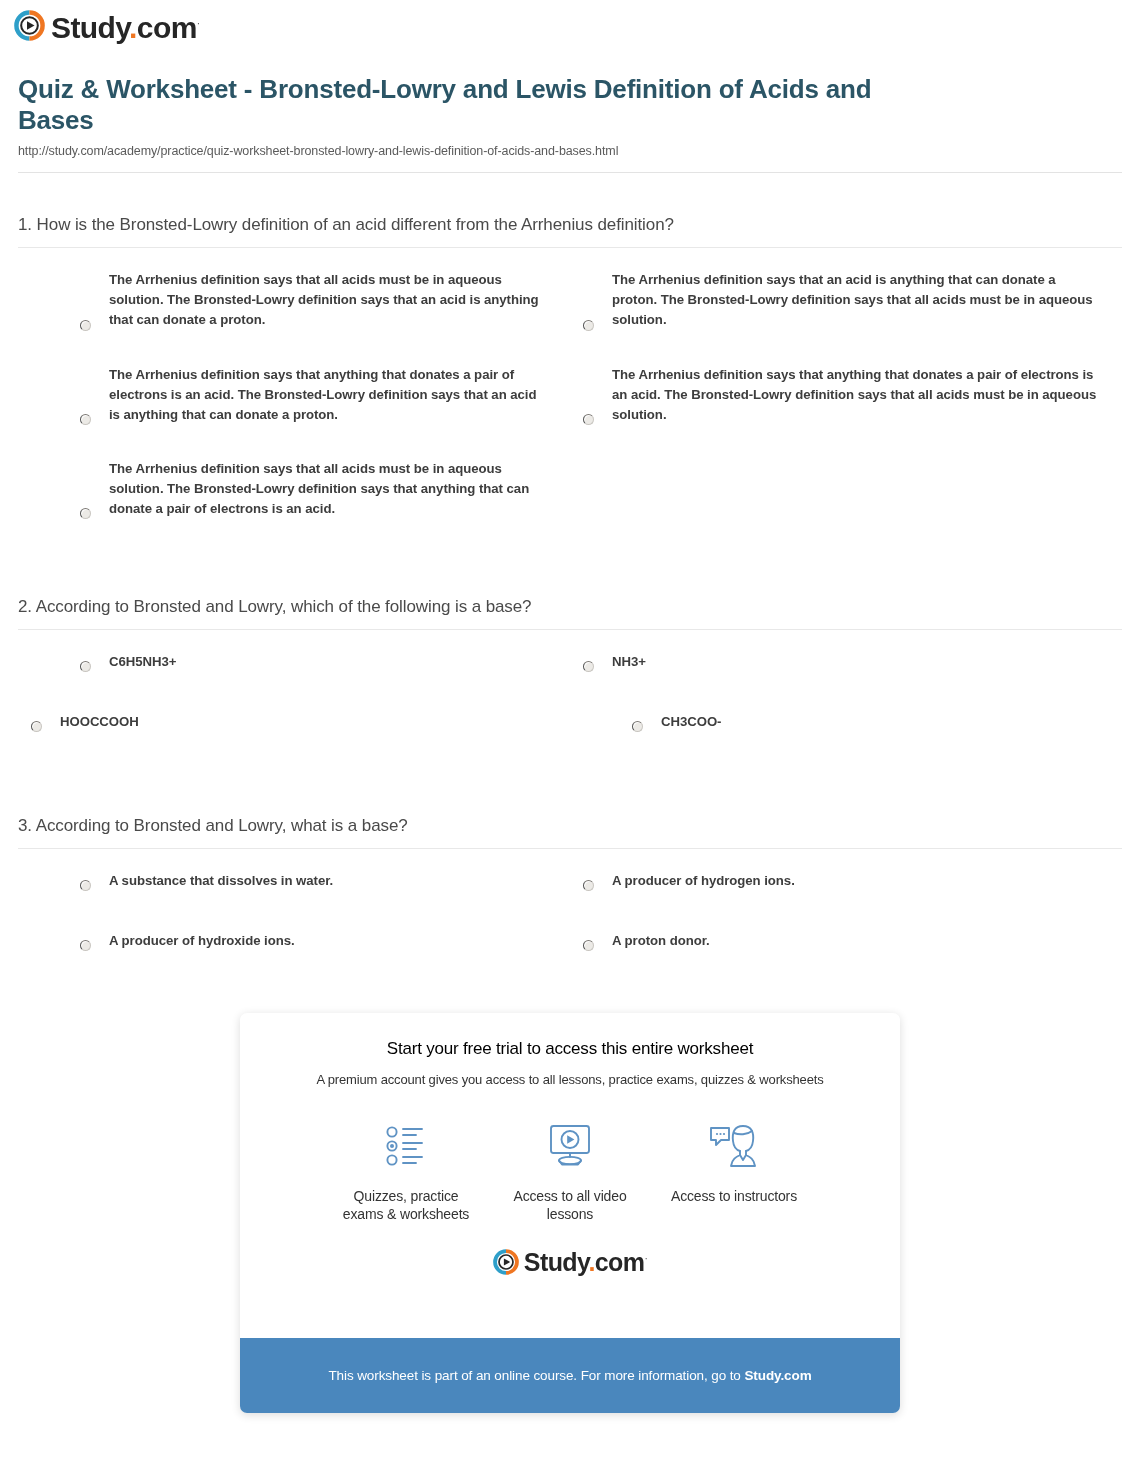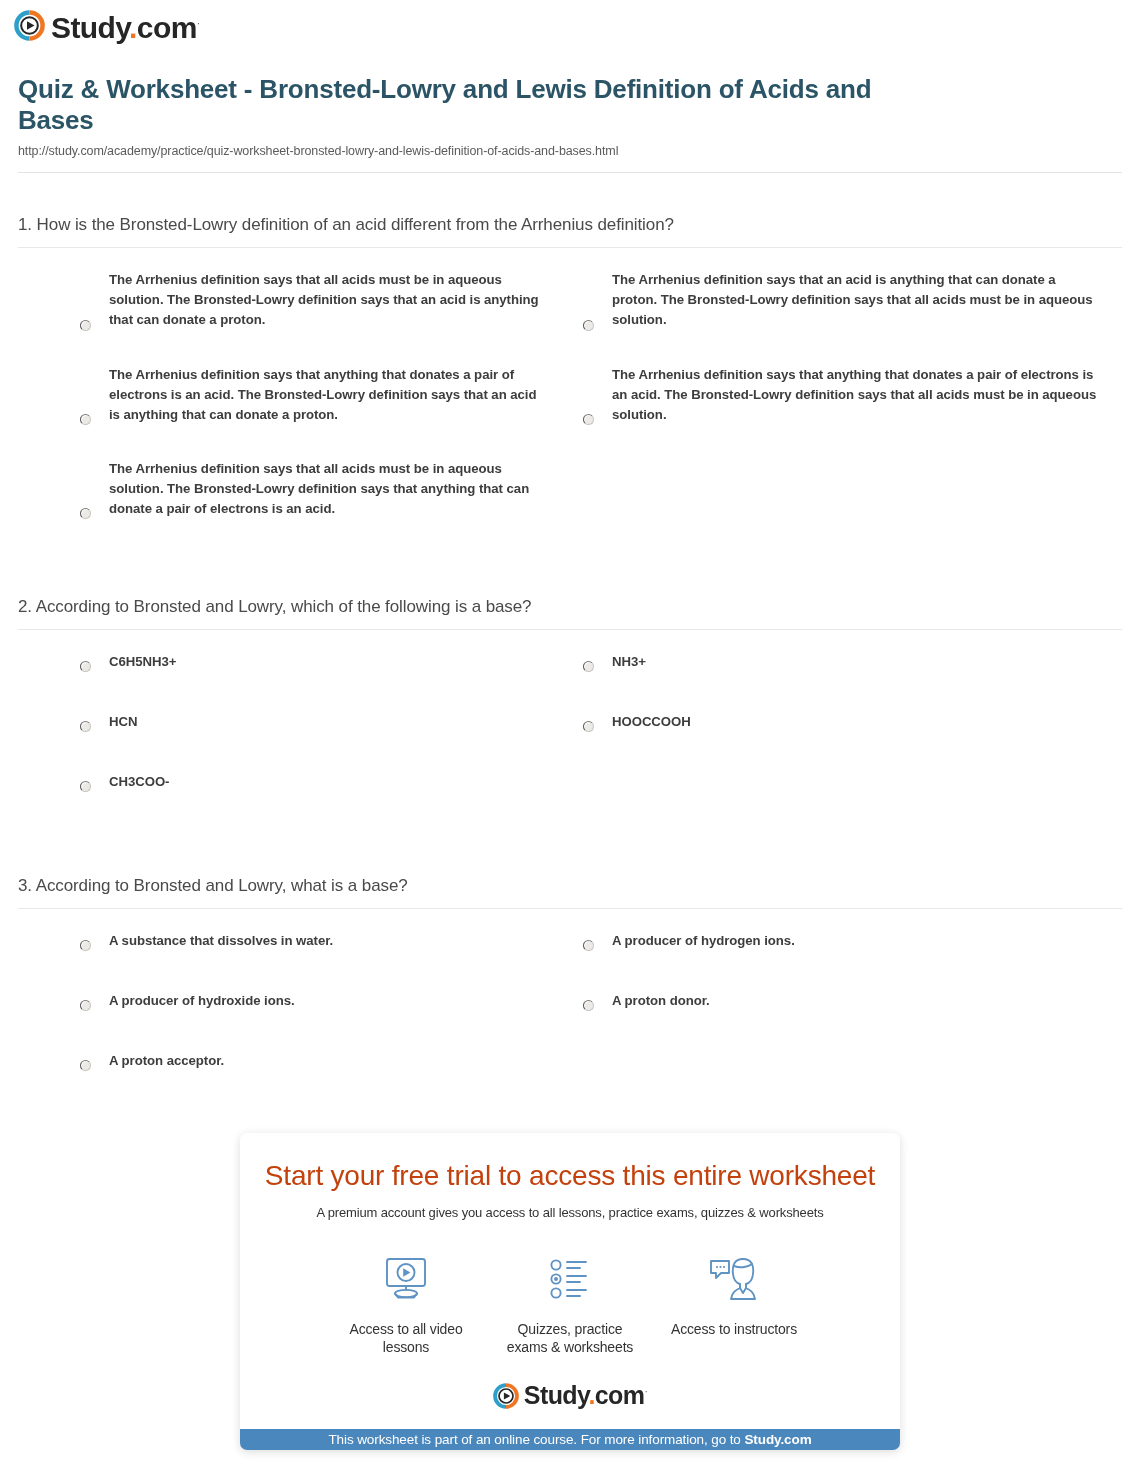--- a/index.html
+++ b/index.html
@@ -133,22 +133,22 @@
   .promo-card {
     width: 660px;
     background: #ffffff;
     border-radius: 7px;
     box-shadow: 0 2px 10px rgba(0,0,0,0.14);
     overflow: hidden;
     padding-top: 26px;
   }
   .promo-headline {
     text-align: center;
-    font-size: 28px;
-    color: #c2410c;
+    font-size: 17px;
+    color: #000000;
     font-weight: 400;
     letter-spacing: -0.2px;
     line-height: 1.2;
   }
   .promo-sub {
     text-align: center;
     font-size: 13px;
     color: #333333;
     margin-top: 12px;
     letter-spacing: -0.15px;
@@ -184,22 +184,23 @@
     gap: 5px;
     margin-top: 26px;
     padding-bottom: 20px;
   }
   .promo-logo .logo-word { font-size: 25px; }
   .promo-banner {
     background: #4a87bd;
     color: #ffffff;
     text-align: center;
     font-size: 13.5px;
-    padding: 3px 10px;
+    padding: 30px 10px;
     letter-spacing: -0.1px;
+    margin-top: 43px;
   }
   .promo-banner b { font-weight: 700; }
 </style>
 </head>
 <body>
 
 <div class="logo-bar">
   <div class="logo">
     <span class="logo-mark">
       <svg width="31" height="31" viewBox="0 0 32 32">
@@ -251,24 +252,20 @@
     <hr class="question-rule">
     <div class="options short">
       <div class="option col-left">
         <span class="radio"></span>
         <span class="option-label">C6H5NH3+</span>
       </div>
       <div class="option col-right">
         <span class="radio"></span>
         <span class="option-label">NH3+</span>
       </div>
-      <div class="option col-left">
-        <span class="radio"></span>
-        <span class="option-label">HCN</span>
-      </div>
       <div class="option col-right">
         <span class="radio"></span>
         <span class="option-label">HOOCCOOH</span>
       </div>
       <div class="option col-left">
         <span class="radio"></span>
         <span class="option-label">CH3COO-</span>
       </div>
     </div>
   </section>
@@ -286,66 +283,62 @@
         <span class="option-label">A producer of hydrogen ions.</span>
       </div>
       <div class="option col-left">
         <span class="radio"></span>
         <span class="option-label">A producer of hydroxide ions.</span>
       </div>
       <div class="option col-right">
         <span class="radio"></span>
         <span class="option-label">A proton donor.</span>
       </div>
-      <div class="option col-left">
-        <span class="radio"></span>
-        <span class="option-label">A proton acceptor.</span>
-      </div>
     </div>
   </section>
 
   <div class="promo-wrap">
     <div class="promo-card">
       <div class="promo-headline">Start your free trial to access this entire worksheet</div>
       <div class="promo-sub">A premium account gives you access to all lessons, practice exams, quizzes &amp; worksheets</div>
 
       <div class="features">
-
-        <div class="feature">
-          <div class="feature-icon">
-            <svg width="54" height="48" viewBox="0 0 54 48" fill="none" stroke="#5f93c4" stroke-width="1.9" stroke-linecap="round" stroke-linejoin="round">
-              <rect x="8" y="4" width="38" height="27" rx="2.5"></rect>
-              <circle cx="27" cy="17.5" r="8.5"></circle>
-              <path d="M24.2 13.2 L31.4 17.5 L24.2 21.8 Z" fill="#5f93c4" stroke="none"></path>
-              <path d="M27 31 L27 35"></path>
-              <ellipse cx="27" cy="38.5" rx="11" ry="3.6"></ellipse>
-              <path d="M16 38.5 L19 42.5 L35 42.5 L38 38.5"></path>
-            </svg>
-          </div>
-          <div class="feature-label">Access to all video lessons</div>
-        </div>
 
         <div class="feature">
           <div class="feature-icon">
             <svg width="50" height="48" viewBox="0 0 50 48" fill="none" stroke="#5f93c4" stroke-width="1.9" stroke-linecap="round">
               <circle cx="11" cy="10" r="4.6"></circle>
               <circle cx="11" cy="24" r="4.6"></circle>
               <circle cx="11" cy="24" r="2" fill="#5f93c4" stroke="none"></circle>
               <circle cx="11" cy="38" r="4.6"></circle>
               <path d="M22 7 L41 7"></path>
                 <path d="M22 13 L35 13"></path>
               <path d="M22 21 L41 21"></path>
                 <path d="M22 27 L35 27"></path>
               <path d="M22 35 L41 35"></path>
                 <path d="M22 41 L35 41"></path>
             </svg>
           </div>
           <div class="feature-label">Quizzes, practice exams &amp; worksheets</div>
         </div>
 
+        <div class="feature">
+          <div class="feature-icon">
+            <svg width="54" height="48" viewBox="0 0 54 48" fill="none" stroke="#5f93c4" stroke-width="1.9" stroke-linecap="round" stroke-linejoin="round">
+              <rect x="8" y="4" width="38" height="27" rx="2.5"></rect>
+              <circle cx="27" cy="17.5" r="8.5"></circle>
+              <path d="M24.2 13.2 L31.4 17.5 L24.2 21.8 Z" fill="#5f93c4" stroke="none"></path>
+              <path d="M27 31 L27 35"></path>
+              <ellipse cx="27" cy="38.5" rx="11" ry="3.6"></ellipse>
+              <path d="M16 38.5 L19 42.5 L35 42.5 L38 38.5"></path>
+            </svg>
+          </div>
+          <div class="feature-label">Access to all video lessons</div>
+        </div>
+
 
         <div class="feature">
           <div class="feature-icon">
             <svg width="54" height="48" viewBox="0 0 54 48" fill="none" stroke="#5f93c4" stroke-width="1.9" stroke-linecap="round" stroke-linejoin="round">
               <path d="M4 6 L22 6 L22 18 L14 18 L9 23 L9 18 L4 18 Z"></path>
               <circle cx="10" cy="12" r="1.1" fill="#5f93c4" stroke="none"></circle>
               <circle cx="13.5" cy="12" r="1.1" fill="#5f93c4" stroke="none"></circle>
               <circle cx="17" cy="12" r="1.1" fill="#5f93c4" stroke="none"></circle>
               <path d="M36 4 C27 4, 25 11, 26 19 C26.5 24, 29 28, 33 29"></path>
               <path d="M36 4 C45 4, 47 11, 46 19 C45.5 24, 43 28, 39 29"></path>

